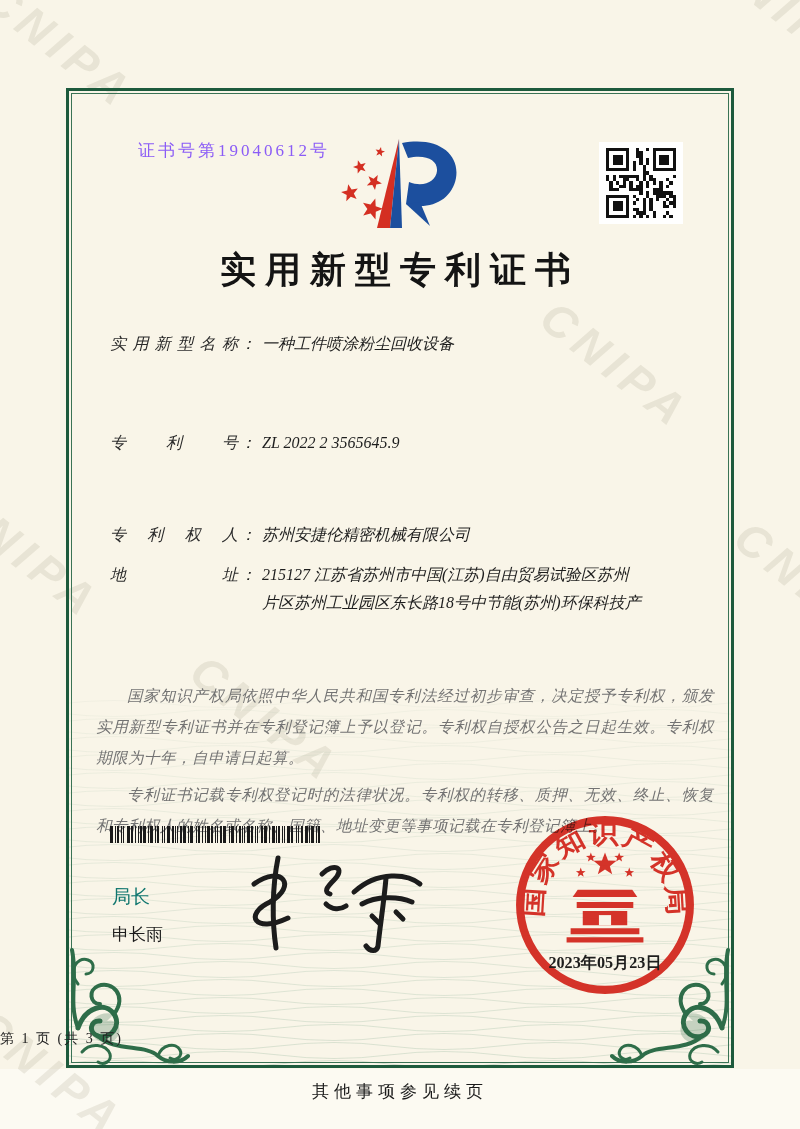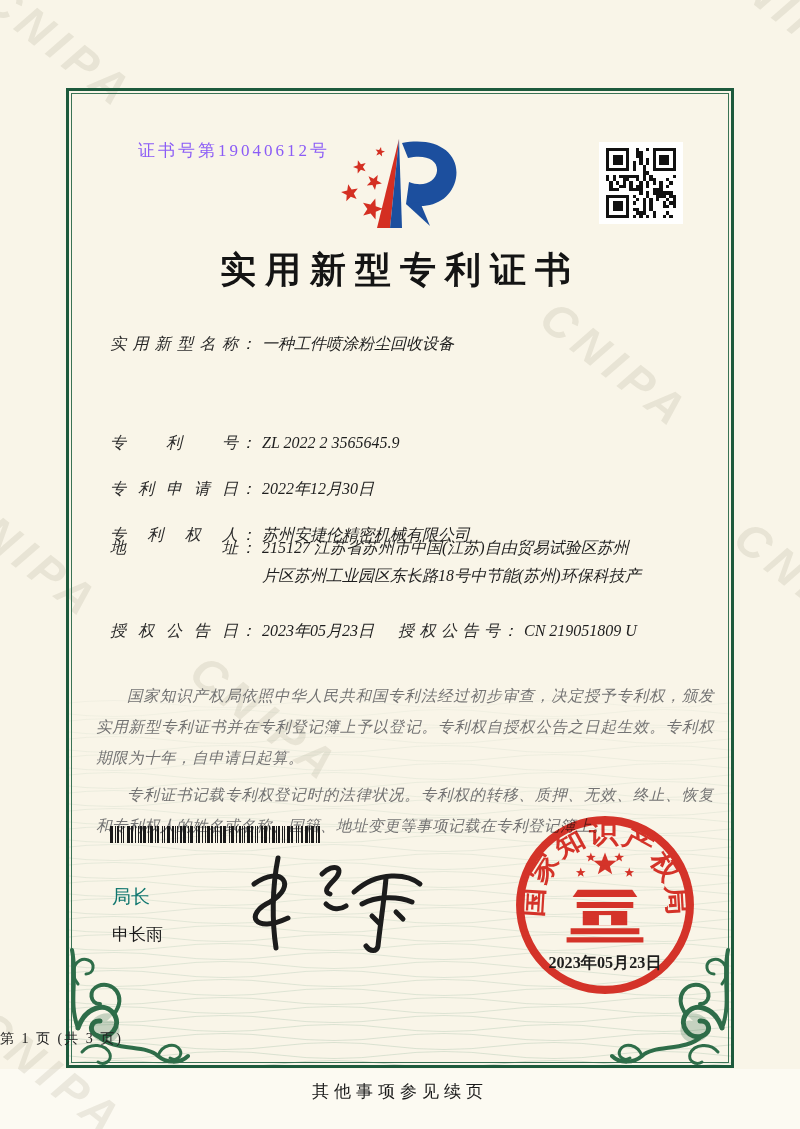--- a/index.html
+++ b/index.html
@@ -293,35 +293,26 @@
     </div>
 
     <div class="title">实用新型专利证书</div>
 
     <div class="row" style="top:330px">
       <span class="flabel">实用新型名称</span><span class="fcolon">：</span><span class="fvalue">一种工件喷涂粉尘回收设备</span>
     </div>
     <div class="row" style="top:429px">
       <span class="flabel">专利号</span><span class="fcolon">：</span><span class="fvalue">ZL 2022 2 3565645.9</span>
     </div>
-    <div class="row" style="top:475px">
-      <span class="flabel">专利申请日</span><span class="fcolon">：</span><span class="fvalue">2022年12月30日</span>
-    </div>
     <div class="row" style="top:521px">
       <span class="flabel">专利权人</span><span class="fcolon">：</span><span class="fvalue">苏州安捷伦精密机械有限公司</span>
     </div>
-    <div class="row" style="top:534px">
+    <div class="row" style="top:561px">
       <span class="flabel">地址</span><span class="fcolon">：</span><span class="fvalue">215127 江苏省苏州市中国(江苏)自由贸易试验区苏州
 片区苏州工业园区东长路18号中节能(苏州)环保科技产</span>
-    </div>
-    <div class="row" style="top:617px">
-      <span class="flabel">授权公告日</span><span class="fcolon">：</span><span class="fvalue">2023年05月23日</span>
-      <span class="pair2">
-        <span class="flabel">授权公告号</span><span class="fcolon">：</span><span class="fvalue">CN 219051809 U</span>
-      </span>
     </div>
 
     <div class="body-text">
       <p>国家知识产权局依照中华人民共和国专利法经过初步审查，决定授予专利权，颁发实用新型专利证书并在专利登记簿上予以登记。专利权自授权公告之日起生效。专利权期限为十年，自申请日起算。</p>
       <p>专利证书记载专利权登记时的法律状况。专利权的转移、质押、无效、终止、恢复和专利权人的姓名或名称、国籍、地址变更等事项记载在专利登记簿上。</p>
     </div>
 
     <svg id="barcode" viewBox="0 0 214 17" preserveAspectRatio="none">
         <rect x="0" y="0" width="3" height="17" fill="#1a1a1a"></rect>
         <rect x="5" y="0" width="1" height="17" fill="#1a1a1a"></rect>

